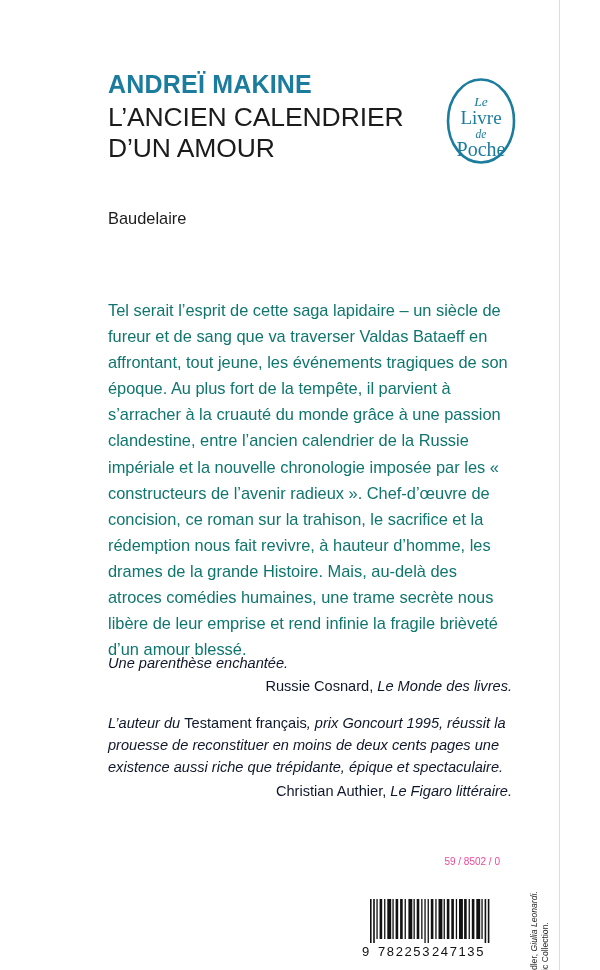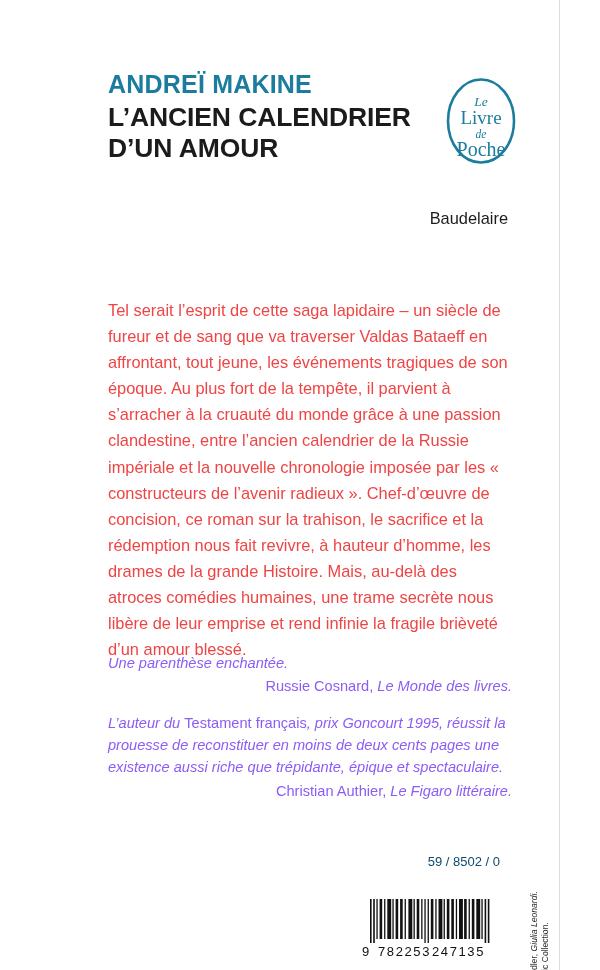--- a/index.html
+++ b/index.html
@@ -47,21 +47,21 @@
     font-weight: bold;
     letter-spacing: 0.2px;
     color: #1b7c9e;
     line-height: 1.12;
     margin: 0 0 4px 0;
     text-transform: uppercase;
   }
 
   .title {
     font-size: 26.5px;
-    font-weight: bold;
+    font-weight: normal;
     color: #1b1b1b;
     line-height: 1.17;
     margin: 0;
     letter-spacing: -0.1px;
     max-width: 350px;
     text-transform: uppercase;
   }
 
   
   .logo {
@@ -78,42 +78,41 @@
     position: absolute;
     top: 203px;
     left: 68px;
     right: 52px;
     font-size: 16.4px;
     line-height: 25px;
     color: #1c1c1c;
   }
   .epigraph .attrib {
     display: block;
-    text-align: right;
     margin-top: 3px;
   }
 
   .blurb {
     position: absolute;
     top: 297px;
     left: 68px;
     right: 48px;
     font-size: 16.4px;
     line-height: 26.1px;
-    color: #ef4444;
+    color: #0f766e;
   }
   .blurb p { margin: 0; }
 
   .press {
     position: absolute;
     left: 68px;
     right: 48px;
     font-size: 14.6px;
     line-height: 22.2px;
-    color: #8b5cf6;
+    color: #0f172a;
     font-style: italic;
   }
   .press-1 { top: 652px; }
   .press-2 { top: 712px; }
   .press .roman { font-style: normal; }
   .press .attrib {
     display: block;
     text-align: right;
     font-style: normal;
     margin-top: 1px;
@@ -136,23 +135,23 @@
   }
   .credit .line { display: block; }
   .credit .work { font-style: italic; }
 
   
   .isbn-block {
     position: absolute;
     right: 60px;
     top: 853px;
     text-align: right;
-    font-size: 13px;
+    font-size: 10px;
     line-height: 17.5px;
-    color: #0c4a6e;
+    color: #ec4899;
   }
   .isbn-block .line { display: block; white-space: nowrap; }
 
   .barcode {
     position: absolute;
     right: 52px;
     top: 897px;
     width: 160px;
   }
   .barcode svg { display: block; width: 100%; height: 62px; }

